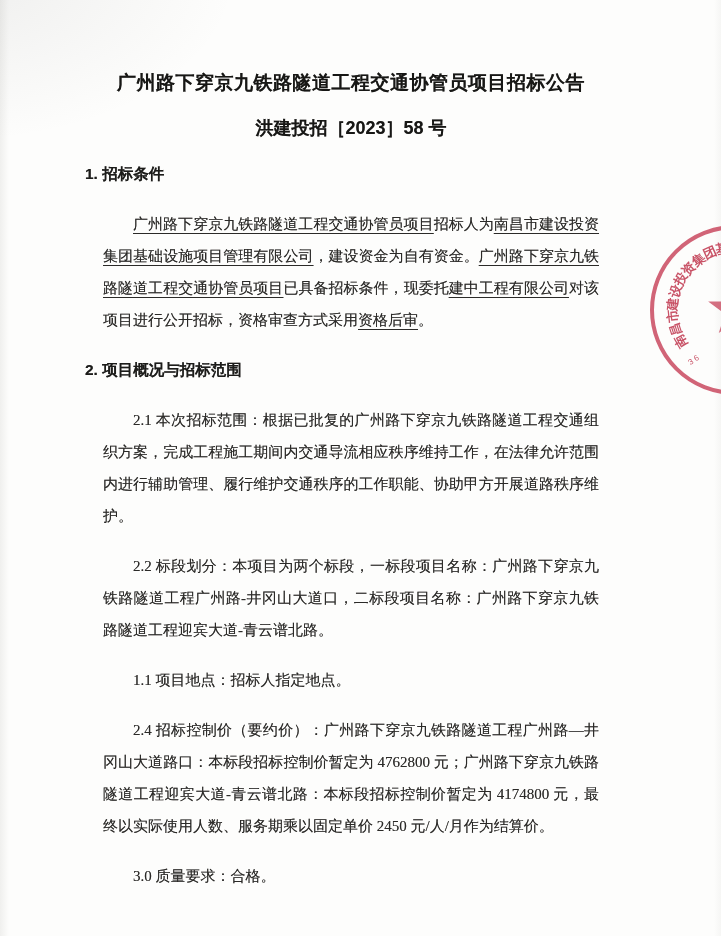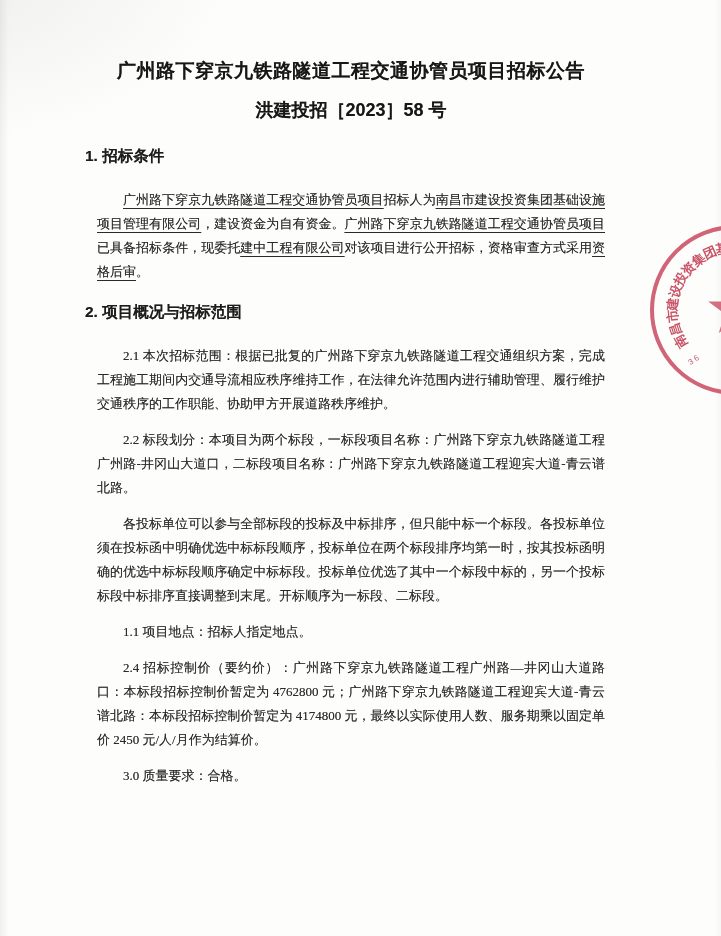--- a/index.html
+++ b/index.html
@@ -8,27 +8,27 @@
     position:relative;width:721px;height:936px;overflow:hidden;
     background:
       radial-gradient(ellipse 420px 260px at -5% -3%, rgba(110,110,108,0.10), transparent 65%),
       linear-gradient(90deg, rgba(200,200,196,0.25) 0px, rgba(200,200,196,0) 9px),
       linear-gradient(270deg, rgba(215,215,212,0.18) 0px, rgba(215,215,212,0) 7px),
       #fdfdfc;
   }
   .content{padding:52px 0 0 85px;width:532px;color:#2b2a28;
     text-shadow:0 0 0.6px rgba(43,42,40,0.55);}
   h1.doc-title{font-family:"Liberation Sans",sans-serif;font-weight:700;color:#171715;
-    font-size:19px;line-height:30px;text-align:center;margin:4px;letter-spacing:0.5px;}
+    font-size:19px;line-height:30px;text-align:center;margin:16px;letter-spacing:0.5px;}
   h2.doc-num{font-family:"Liberation Sans",sans-serif;font-weight:700;color:#171715;
     font-size:18px;line-height:28px;text-align:center;margin:10px 0 8px;}
   h3.sec-h{font-family:"Liberation Sans",sans-serif;font-weight:700;color:#1c1c1a;
     font-size:15.5px;line-height:32px;margin:0 0 16px;}
   .section:first-of-type h3.sec-h{margin-top:16px;}
-  p.para{margin:12px;font-size:13px;line-height:24px;text-align:justify;text-indent:2em;}
+  p.para{margin:18px;font-size:15px;line-height:32px;text-align:justify;text-indent:2em;}
   .u{text-decoration:underline;text-underline-offset:3.5px;text-decoration-thickness:1.1px;}
   
   .seal{position:absolute;left:650px;top:225px;width:170px;height:170px;
     filter:blur(0.4px);opacity:0.92;pointer-events:none;}
   .seal-ring{position:absolute;left:0;top:0;width:162px;height:162px;border-radius:50%;
     border:4px solid rgba(196,58,82,0.85);}
   .seal-star{position:absolute;left:57px;top:57px;width:56px;height:56px;
     background:rgba(196,58,82,0.78);
     clip-path:polygon(50% 0%,61% 35%,98% 35%,68% 57%,79% 91%,50% 70%,21% 91%,32% 57%,2% 35%,39% 35%);}
   .seal-char{position:absolute;width:14px;height:14px;font-size:13px;line-height:14px;
@@ -50,21 +50,20 @@
       <div class="paras">
           <p class="para"><span class="u">广州路下穿京九铁路隧道工程交通协管员项目</span><span>招标人为</span><span class="u">南昌市建设投资集团基础设施项目管理有限公司</span><span>，建设资金为自有资金。</span><span class="u">广州路下穿京九铁路隧道工程交通协管员项目</span><span>已具备招标条件，现委托</span><span class="u">建中工程有限公司</span><span>对该项目进行公开招标，资格审查方式采用</span><span class="u">资格后审</span><span>。</span></p>
         </div>
     </div>
 
     <div class="section">
       <h3 class="sec-h">2. 项目概况与招标范围</h3>
       <div class="paras">
           <p class="para"><span>2.1 本次招标范围：根据已批复的广州路下穿京九铁路隧道工程交通组织方案，完成工程施工期间内交通导流相应秩序维持工作，在法律允许范围内进行辅助管理、履行维护交通秩序的工作职能、协助甲方开展道路秩序维护。</span></p>
           <p class="para"><span>2.2 标段划分：本项目为两个标段，一标段项目名称：广州路下穿京九铁路隧道工程广州路-井冈山大道口，二标段项目名称：广州路下穿京九铁路隧道工程迎宾大道-青云谱北路。</span></p>
-          <p class="para"><span>各投标单位可以参与全部标段的投标及中标排序，但只能中标一个标段。各投标单位须在投标函中明确优选中标标段顺序，投标单位在两个标段排序均第一时，按其投标函明确的优选中标标段顺序确定中标标段。投标单位优选了其中一个标段中标的，另一个投标标段中标排序直接调整到末尾。开标顺序为一标段、二标段。</span></p>
           <p class="para"><span>1.1 项目地点：招标人指定地点。</span></p>
           <p class="para"><span>2.4 招标控制价（要约价）：广州路下穿京九铁路隧道工程广州路—井冈山大道路口：本标段招标控制价暂定为 4762800 元；广州路下穿京九铁路隧道工程迎宾大道-青云谱北路：本标段招标控制价暂定为 4174800 元，最终以实际使用人数、服务期乘以固定单价 2450 元/人/月作为结算价。</span></p>
           <p class="para"><span>3.0 质量要求：合格。</span></p>
         </div>
     </div>
   </div>
 
   <div class="seal">
     <div class="seal-ring"></div>
     <div class="seal-star"></div>

